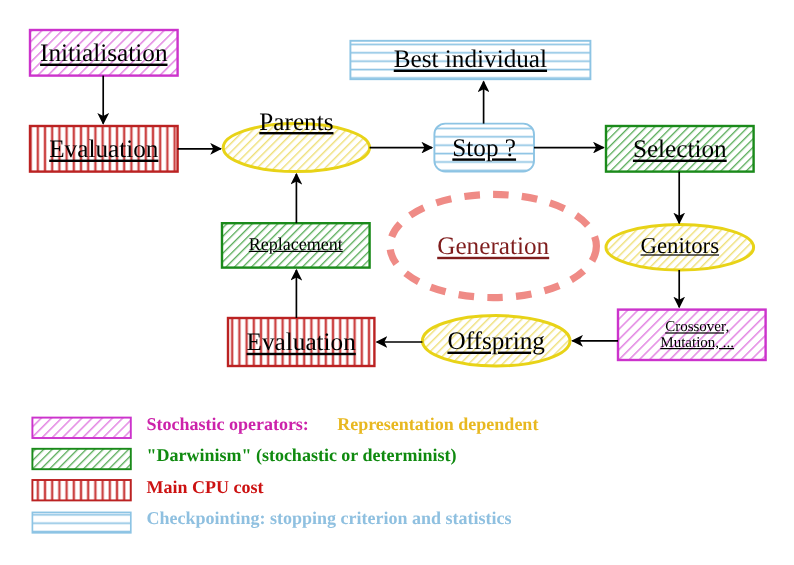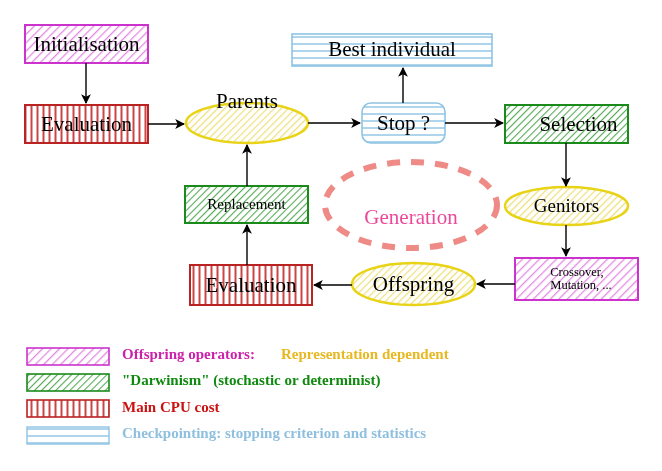--- a/index.html
+++ b/index.html
@@ -8,24 +8,25 @@
     font-family:"Liberation Serif", serif;
     background:#ffffff;
     overflow:hidden;
     position:relative;
   }
   #canvas{position:absolute;left:0;top:0;width:662px;height:471px;}
   #canvas svg{position:absolute;left:0;top:0;}
   .node-label{
     position:absolute;
     display:flex;align-items:center;justify-content:center;
-    text-align:left;
+    text-align:center;
     color:#000000;
     pointer-events:none;
     line-height:1.05;
+    text-decoration:underline;
   }
   .legend-label{
     position:absolute;
     font-family:"Liberation Serif", serif;
     font-weight:bold;
     white-space:nowrap;
   }
 </style>
 </head>
 <body>
@@ -137,36 +138,36 @@
   <div class="node-label" style="left:25px;top:25px;width:123px;height:38px;font-size:21px;">Initialisation</div>
 
   <div class="node-label" style="left:25px;top:105px;width:123px;height:38px;font-size:21px;">Evaluation</div>
 
   <div class="node-label" style="left:186px;top:86px;width:122px;height:31px;font-size:21px;">Parents</div>
 
   <div class="node-label" style="left:362px;top:103px;width:83px;height:40px;font-size:21px;">Stop ?</div>
 
   <div class="node-label" style="left:292px;top:33px;width:200px;height:32px;font-size:21px;">Best individual</div>
 
-  <div class="node-label" style="left:505px;top:105px;width:123px;height:38px;font-size:21px;padding-left:12px;">Selection</div>
+  <div class="node-label" style="left:505px;top:105px;width:123px;height:38px;font-size:21px;">Selection</div>
 
   <div class="node-label" style="left:185px;top:186px;width:123px;height:37px;font-size:15px;">Replacement</div>
 
-  <div class="node-label" style="left:325px;top:174px;width:172px;height:86px;font-size:21px;color:#ec4899;">Generation</div>
+  <div class="node-label" style="left:325px;top:162px;width:172px;height:86px;font-size:21px;color:#7f1d1d;">Generation</div>
 
   <div class="node-label" style="left:505px;top:187px;width:123px;height:38px;font-size:19px;">Genitors</div>
 
   <div class="node-label" style="left:515px;top:258px;width:132px;height:42px;font-size:12.5px;white-space:pre-line;">Crossover,
 Mutation, ...</div>
 
   <div class="node-label" style="left:190px;top:265px;width:122px;height:40px;font-size:21px;">Evaluation</div>
 
   <div class="node-label" style="left:352px;top:263px;width:123px;height:42px;font-size:21px;">Offspring</div>
 
-  <div class="legend-label" style="left:122px;top:346px;font-size:15px;color:#cc22aa;">Offspring operators:</div>
+  <div class="legend-label" style="left:122px;top:346px;font-size:15px;color:#cc22aa;">Stochastic operators:</div>
   <div class="legend-label" style="left:281px;top:346px;font-size:15px;color:#e8b820;">Representation dependent</div>
 
   <div class="legend-label" style="left:122px;top:372px;font-size:15px;color:#0f8a0f;">"Darwinism" (stochastic or determinist)</div>
 
   <div class="legend-label" style="left:122px;top:399px;font-size:15px;color:#cc1111;">Main CPU cost</div>
 
   <div class="legend-label" style="left:122px;top:425px;font-size:15px;color:#8fc0e0;text-align:right;">Checkpointing: stopping criterion and statistics</div>
 </div>
 
 </body></html>

